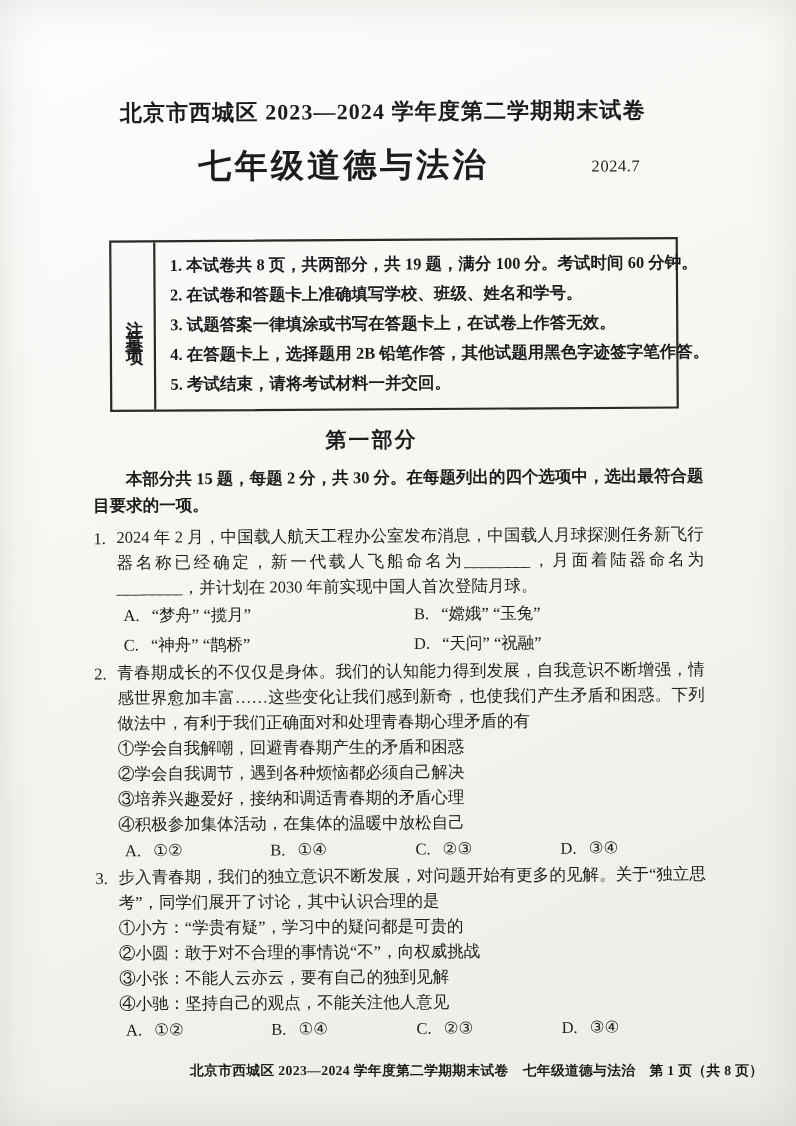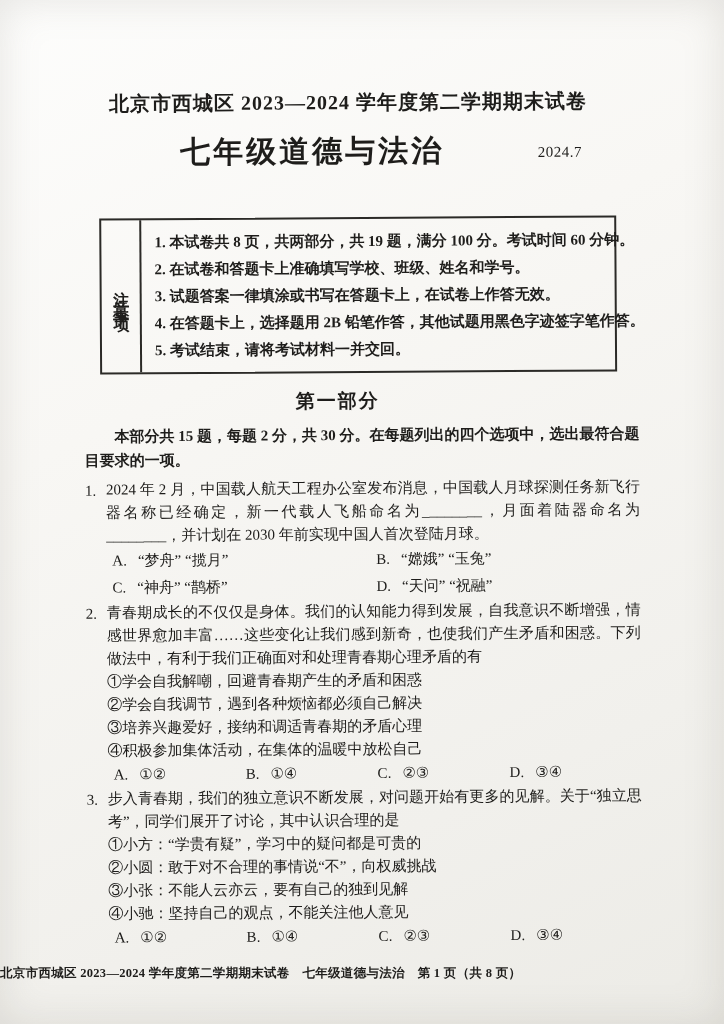--- a/index.html
+++ b/index.html
@@ -127,21 +127,21 @@
   }
   .opts-2col { grid-template-columns: 1fr 1fr; line-height: 27px; }
   .opts-4col { grid-template-columns: repeat(4, 1fr); line-height: 25px; }
   .opt .olabel { display: inline-block; margin-right: 11px; }
   
   .page-footer {
     position: absolute;
     left: 0;
     right: 30px;
     bottom: 42px;
-    text-align: left;
+    text-align: right;
     font-size: 12.5px;
     font-weight: 600;
     letter-spacing: 0.3px;
   }
 </style>
 </head>
 <body>
 
 <div class="page">
   <div class="sheet">

